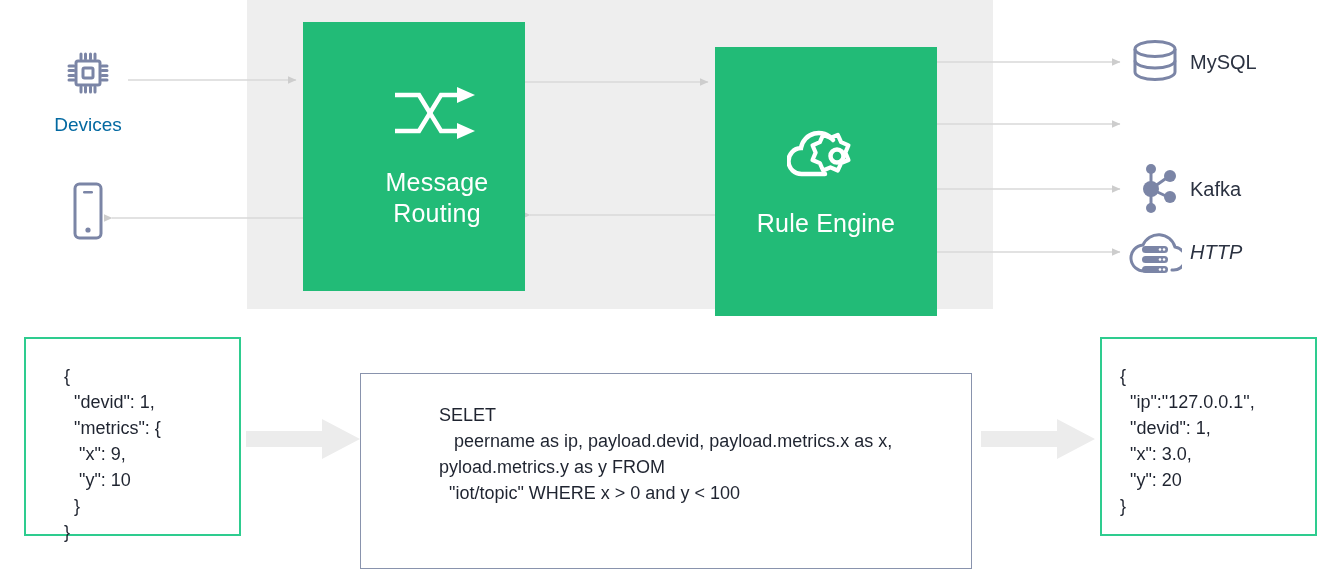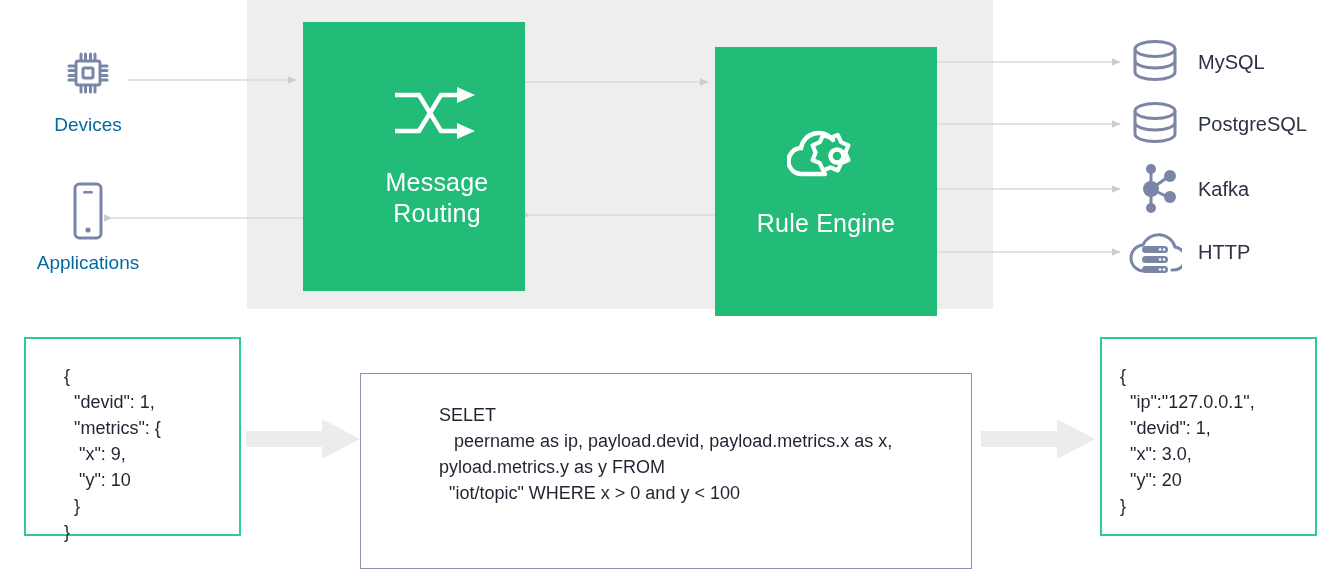--- a/index.html
+++ b/index.html
@@ -39,26 +39,26 @@
   .endpoint-left { position: absolute; width: 170px; text-align: center; }
   #ep-devices      { left: 3px; top: 42px; }
   #ep-applications { left: 3px; top: 180px; }
   .endpoint-left .ico { height: 62px; display:flex; align-items:center; justify-content:center; }
   .endpoint-left .cap {
     margin-top: 10px; font-size: 19px; color: #0369a1; white-space: nowrap;
   }
 
   
   .endpoint-right {
-    position: absolute; left: 1128px; display: flex; align-items: center; gap: 16px;
+    position: absolute; left: 1128px; display: flex; align-items: center; gap: 8px;
   }
   #ep-mysql      { top: 36px; }
   #ep-postgresql { top: 98px; }
   #ep-kafka      { top: 163px; }
-  #ep-http       { top: 226px; }
+  #ep-http       { top: 226px; font-style: italic; }
   .endpoint-right .ico { width: 54px; height: 52px; display:flex; align-items:center; justify-content:center; }
   .endpoint-right .cap { font-size: 20px; color: #2b3241; white-space: nowrap; }
 
   
   #connectors { position: absolute; left:0; top:0; width:1342px; height:582px; pointer-events:none; }
 
   
   .code-box { position: absolute; background:#ffffff; }
   #code-input {
     left: 24px; top: 337px; width: 217px; height: 199px;
@@ -136,21 +136,20 @@
   </div>
 
   <div class="endpoint-left" id="ep-applications">
     <div class="ico">
       <svg width="42" height="62" viewBox="0 0 42 62" xmlns="http://www.w3.org/2000/svg">
         <rect x="8" y="4" width="26" height="54" rx="4.5" fill="none" stroke="#7b85a6" stroke-width="3"></rect>
         <rect x="16" y="11" width="10" height="2.6" rx="1.3" fill="#7b85a6"></rect>
         <circle cx="21" cy="50" r="2.6" fill="#7b85a6"></circle>
       </svg>
     </div>
-    <div class="cap">Applications</div>
   </div>
 
   <div class="green-box" id="box-message-routing">
     <div class="glyph">
       <svg width="84" height="56" viewBox="0 0 84 56" xmlns="http://www.w3.org/2000/svg">
         <g stroke="#ffffff" stroke-width="4.5" fill="none" stroke-linecap="square">
           <path d="M2 10h22l22 36h18"></path>
           <path d="M2 46h22l22 -36h18"></path>
         </g>
         <path d="M62 2 L80 10 L62 18 z" fill="#ffffff"></path>
@@ -180,32 +179,20 @@
         <g stroke="#7b85a6" stroke-width="3" fill="none">
           <ellipse cx="26" cy="11" rx="20" ry="7.5"></ellipse>
           <path d="M6 11v23c0 4.2 9 7.5 20 7.5s20-3.3 20-7.5V11"></path>
           <path d="M6 22.5c0 4.2 9 7.5 20 7.5s20-3.3 20-7.5"></path>
         </g>
       </svg>
     </div>
     <div class="cap">MySQL</div>
   </div>
 
-  <div class="endpoint-right" id="ep-postgresql">
-    <div class="ico">
-      <svg width="52" height="48" viewBox="0 0 52 48" xmlns="http://www.w3.org/2000/svg">
-        <g stroke="#7b85a6" stroke-width="3" fill="none">
-          <ellipse cx="26" cy="11" rx="20" ry="7.5"></ellipse>
-          <path d="M6 11v23c0 4.2 9 7.5 20 7.5s20-3.3 20-7.5V11"></path>
-          <path d="M6 22.5c0 4.2 9 7.5 20 7.5s20-3.3 20-7.5"></path>
-        </g>
-      </svg>
-    </div>
-    <div class="cap">PostgreSQL</div>
-  </div>
 
   <div class="endpoint-right" id="ep-kafka">
     <div class="ico">
       <svg width="52" height="52" viewBox="0 0 52 52" xmlns="http://www.w3.org/2000/svg">
         <g stroke="#7b85a6" stroke-width="3">
           <line x1="22" y1="26" x2="39" y2="14"></line>
           <line x1="22" y1="26" x2="39" y2="34"></line>
           <line x1="22" y1="26" x2="22" y2="6"></line>
           <line x1="22" y1="26" x2="22" y2="44"></line>
         </g>

